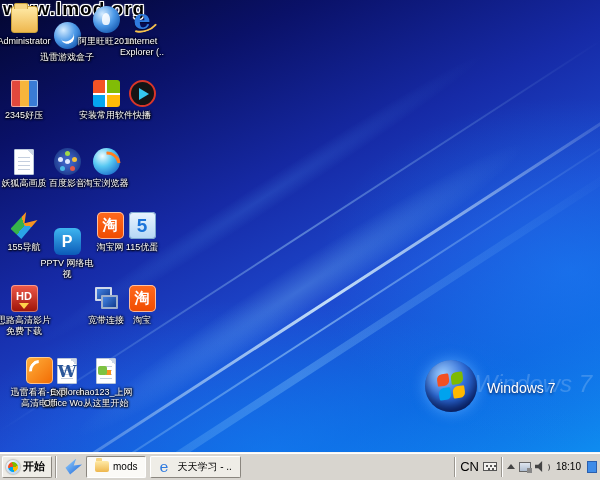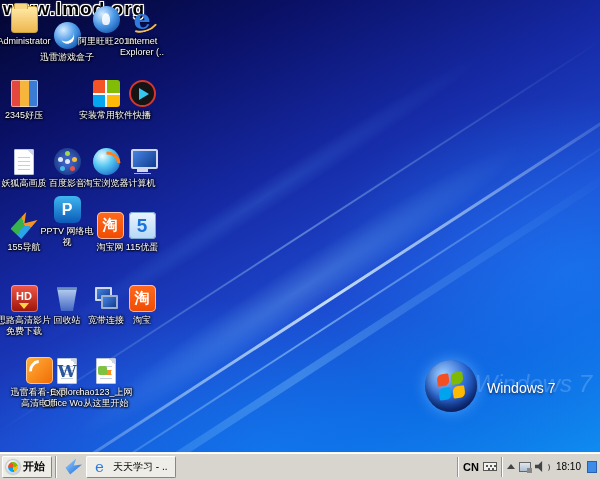--- a/index.html
+++ b/index.html
@@ -105,21 +105,21 @@
   .startbtn{display:flex;align-items:center;gap:3px;height:22px;margin-left:2px;padding:0 6px 0 3px;background:#efede7;border:1px solid;border-color:#fff #8a867f #8a867f #fff;border-radius:2px;font-weight:bold;font-size:11px;}
   .sflag{width:14px;height:14px;border-radius:50%;background:radial-gradient(circle at 35% 30%,#fff,#bcd6f2 70%);position:relative;box-shadow:0 0 2px rgba(0,0,0,.6);}
   .sflag::after{content:"";position:absolute;inset:2px;background:conic-gradient(#7eba00 0 25%,#ffb900 0 50%,#00a3ee 0 75%,#f25022 0);border-radius:50%;transform:rotate(-10deg);}
   .tbsep{width:0;height:22px;border-left:1px solid #9a968f;border-right:1px solid #fff;margin:0 3px;}
   .qlbird{width:18px;height:16px;margin:0 4px;background:linear-gradient(135deg,#9fd8ff,#1560d8);clip-path:polygon(8% 58%,68% 0,54% 44%,100% 38%,34% 100%);}
   .taskbtn{display:flex;align-items:center;gap:4px;height:22px;padding:0 8px;margin-right:4px;border:1px solid;border-radius:2px;max-width:96px;overflow:hidden;white-space:nowrap;}
   .taskbtn.active{background:#fbfaf7;border-color:#8a867f #fff #fff #8a867f;}
   .taskbtn.normal{background:#efede7;border-color:#fff #8a867f #8a867f #fff;justify-content:space-between;}
   .tray{margin-left:auto;display:flex;align-items:center;gap:4px;padding-right:3px;height:100%;}
   .trsep{width:0;height:20px;border-left:1px solid #9a968f;border-right:1px solid #fff;}
-  .cn{font-size:11px;font-weight:bold;}
+  .cn{font-size:13px;font-weight:normal;}
   .kbd{width:14px;height:9px;border:1px solid #555;background:#f2f1ee;position:relative;}
   .kbd::after{content:"";position:absolute;left:2px;top:2px;width:2px;height:2px;background:#555;box-shadow:4px 0 0 #555,8px 0 0 #555,2px 3px 0 #555,6px 3px 0 #555;}
   .chev{width:0;height:0;border-left:4px solid transparent;border-right:4px solid transparent;border-bottom:5px solid #444;}
   .net{width:12px;height:10px;border:1px solid #666;background:linear-gradient(180deg,#dfe6ef,#aebdd0);position:relative;}
   .net::after{content:"";position:absolute;right:-2px;bottom:-2px;width:5px;height:5px;background:#888;}
   .spk{width:11px;height:12px;background:#444;clip-path:polygon(0 35%,30% 35%,65% 5%,65% 95%,30% 65%,0 65%);position:relative;}
   .spkwrap{position:relative;width:15px;height:14px;display:flex;align-items:center;}
   .spkwrap::after{content:"";position:absolute;right:0;top:3px;width:6px;height:7px;border-radius:50%;border:1.5px solid transparent;border-right-color:#444;}
   .clock{font-size:10px;padding:0 2px;}
   .showdesk{width:10px;height:12px;background:#3f8ce8;border:1px solid #2a5fae;}
@@ -177,53 +177,43 @@
     <div class="lbl">妖狐高画质</div>
   </div>
   <div class="dicon" style="left:46px;top:148px">
     <div class="ic ic-reel"></div>
     <div class="lbl">百度影音</div>
   </div>
   <div class="dicon" style="left:85px;top:148px">
     <div class="ic ic-tbb"></div>
     <div class="lbl">淘宝浏览器</div>
   </div>
-  <div class="dicon" style="left:121px;top:148px">
-    <div class="ic ic-pc"></div>
-    <div class="lbl">计算机</div>
-  </div>
 
   <div class="dicon" style="left:3px;top:212px">
     <div class="ic ic-bird155"></div>
     <div class="lbl">155导航</div>
   </div>
-  <div class="dicon" style="left:46px;top:196px">
+  <div class="dicon" style="left:46px;top:228px">
     <div class="ic ic-pptv"></div>
     <div class="lbl">PPTV 网络电
 视</div>
   </div>
   <div class="dicon" style="left:89px;top:212px">
     <div class="ic ic-tao"></div>
     <div class="lbl">淘宝网</div>
   </div>
   <div class="dicon" style="left:121px;top:212px">
     <div class="ic ic-115"></div>
     <div class="lbl">115优蛋</div>
   </div>
 
   <div class="dicon" style="left:3px;top:285px">
     <div class="ic ic-hd"></div>
     <div class="lbl">思路高清影片
 免费下载</div>
-  </div>
-  <div class="dicon" style="left:46px;top:285px">
-    <div class="ic">
-        <div class="ic-bin"></div>
-      </div>
-    <div class="lbl">回收站</div>
   </div>
   <div class="dicon" style="left:121px;top:285px">
     <div class="ic ic-tao"></div>
     <div class="lbl">淘宝</div>
   </div>
   <div class="dicon" style="left:85px;top:285px">
     <div class="ic ic-bb"></div>
     <div class="lbl">宽带连接</div>
   </div>
 
@@ -260,20 +250,24 @@
     <div class="title">Windows 7</div>
   </div>
 
   <div class="taskbar">
     <div class="startbtn">
       <span class="sflag"></span>
       <span>开始</span>
     </div>
     <div class="tbsep"></div>
     <div class="qlbird"></div>
+    <div class="taskbtn active">
+      <span class="ic-sm-folder"></span>
+      <span>mods</span>
+    </div>
     <div class="taskbtn normal">
       <span class="ic-ie-sm"></span>
       <span>天天学习 - ..</span>
     </div>
     <div class="tray">
       <div class="trsep"></div>
       <span class="cn">CN</span>
       <span class="kbd"></span>
       <div class="trsep"></div>
       <span class="chev"></span>

